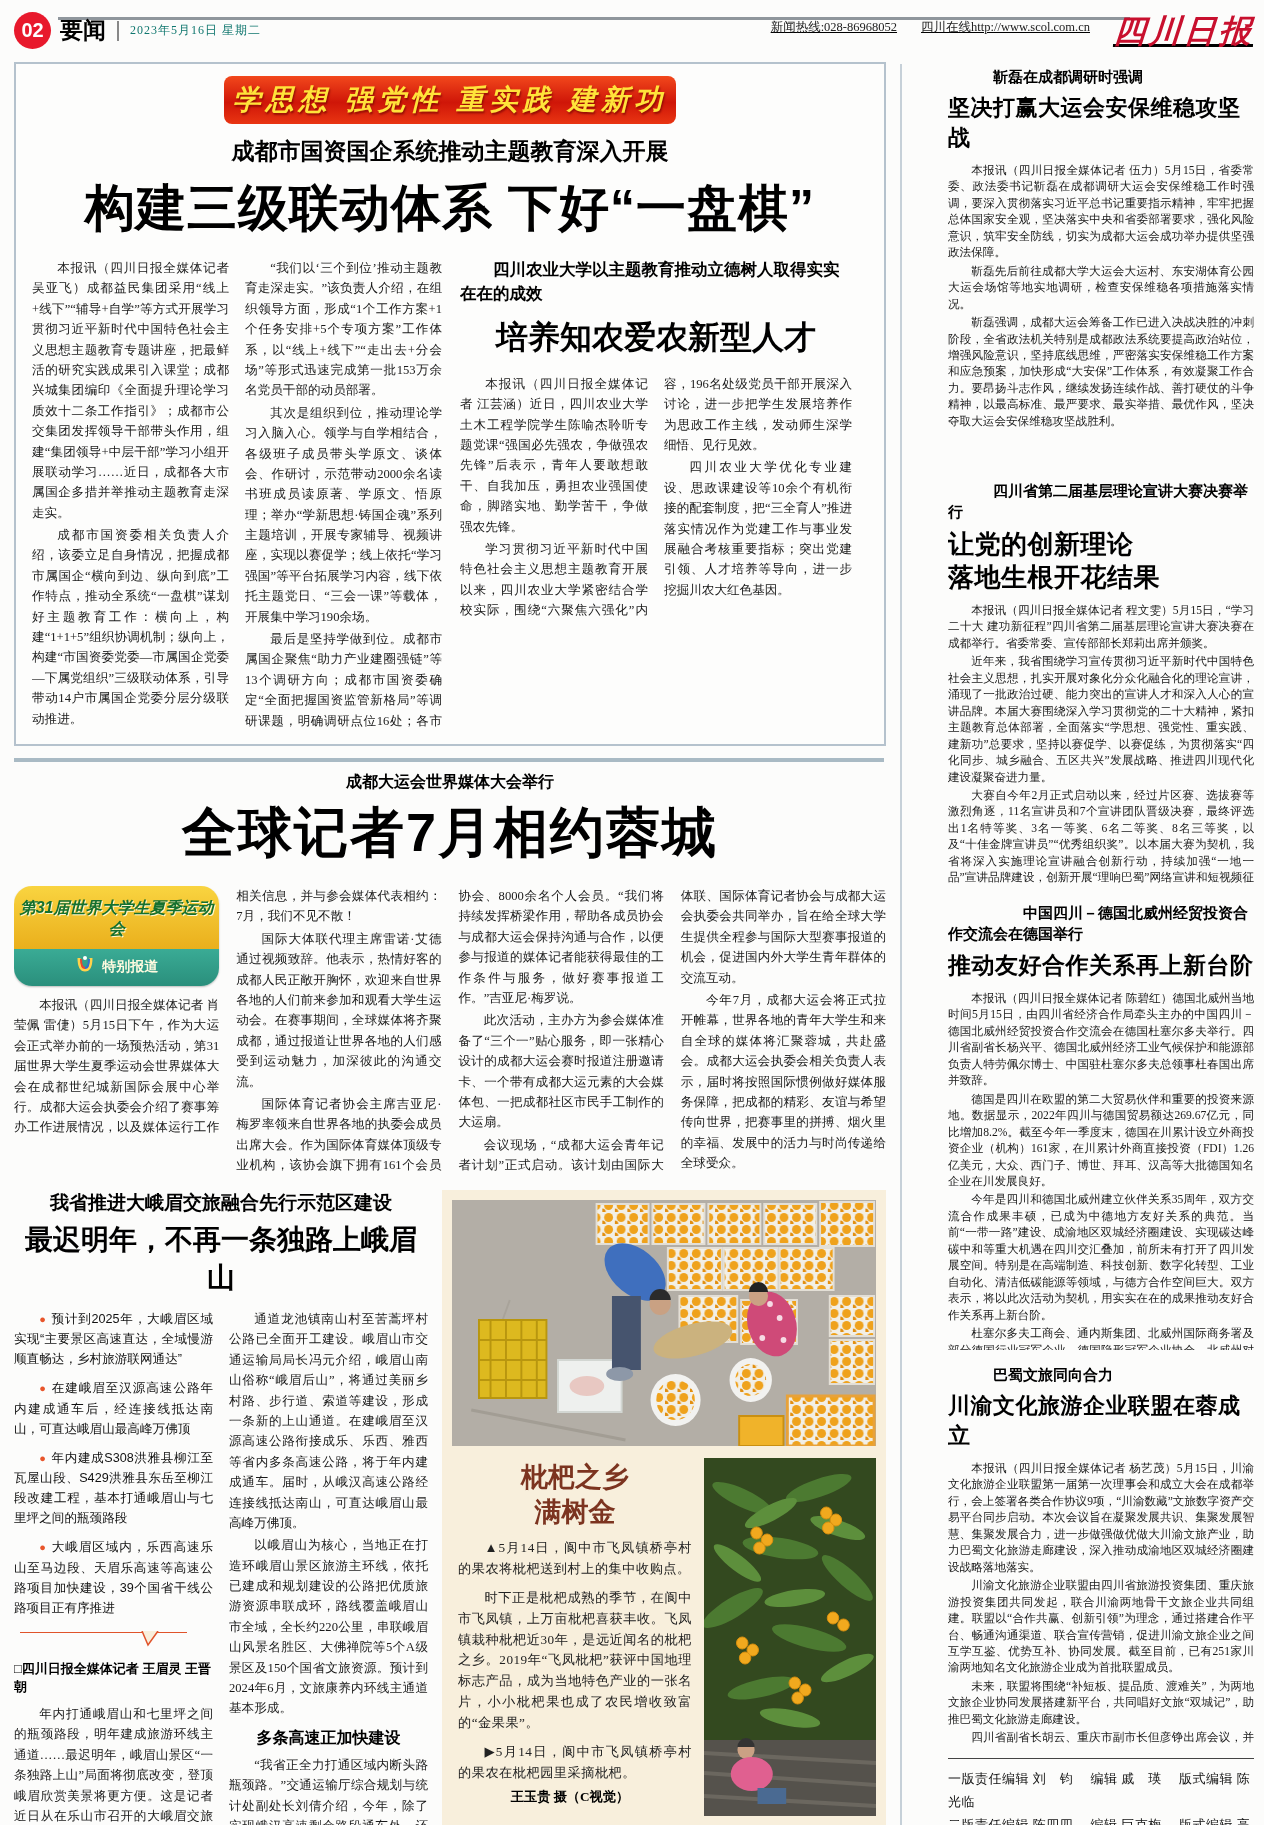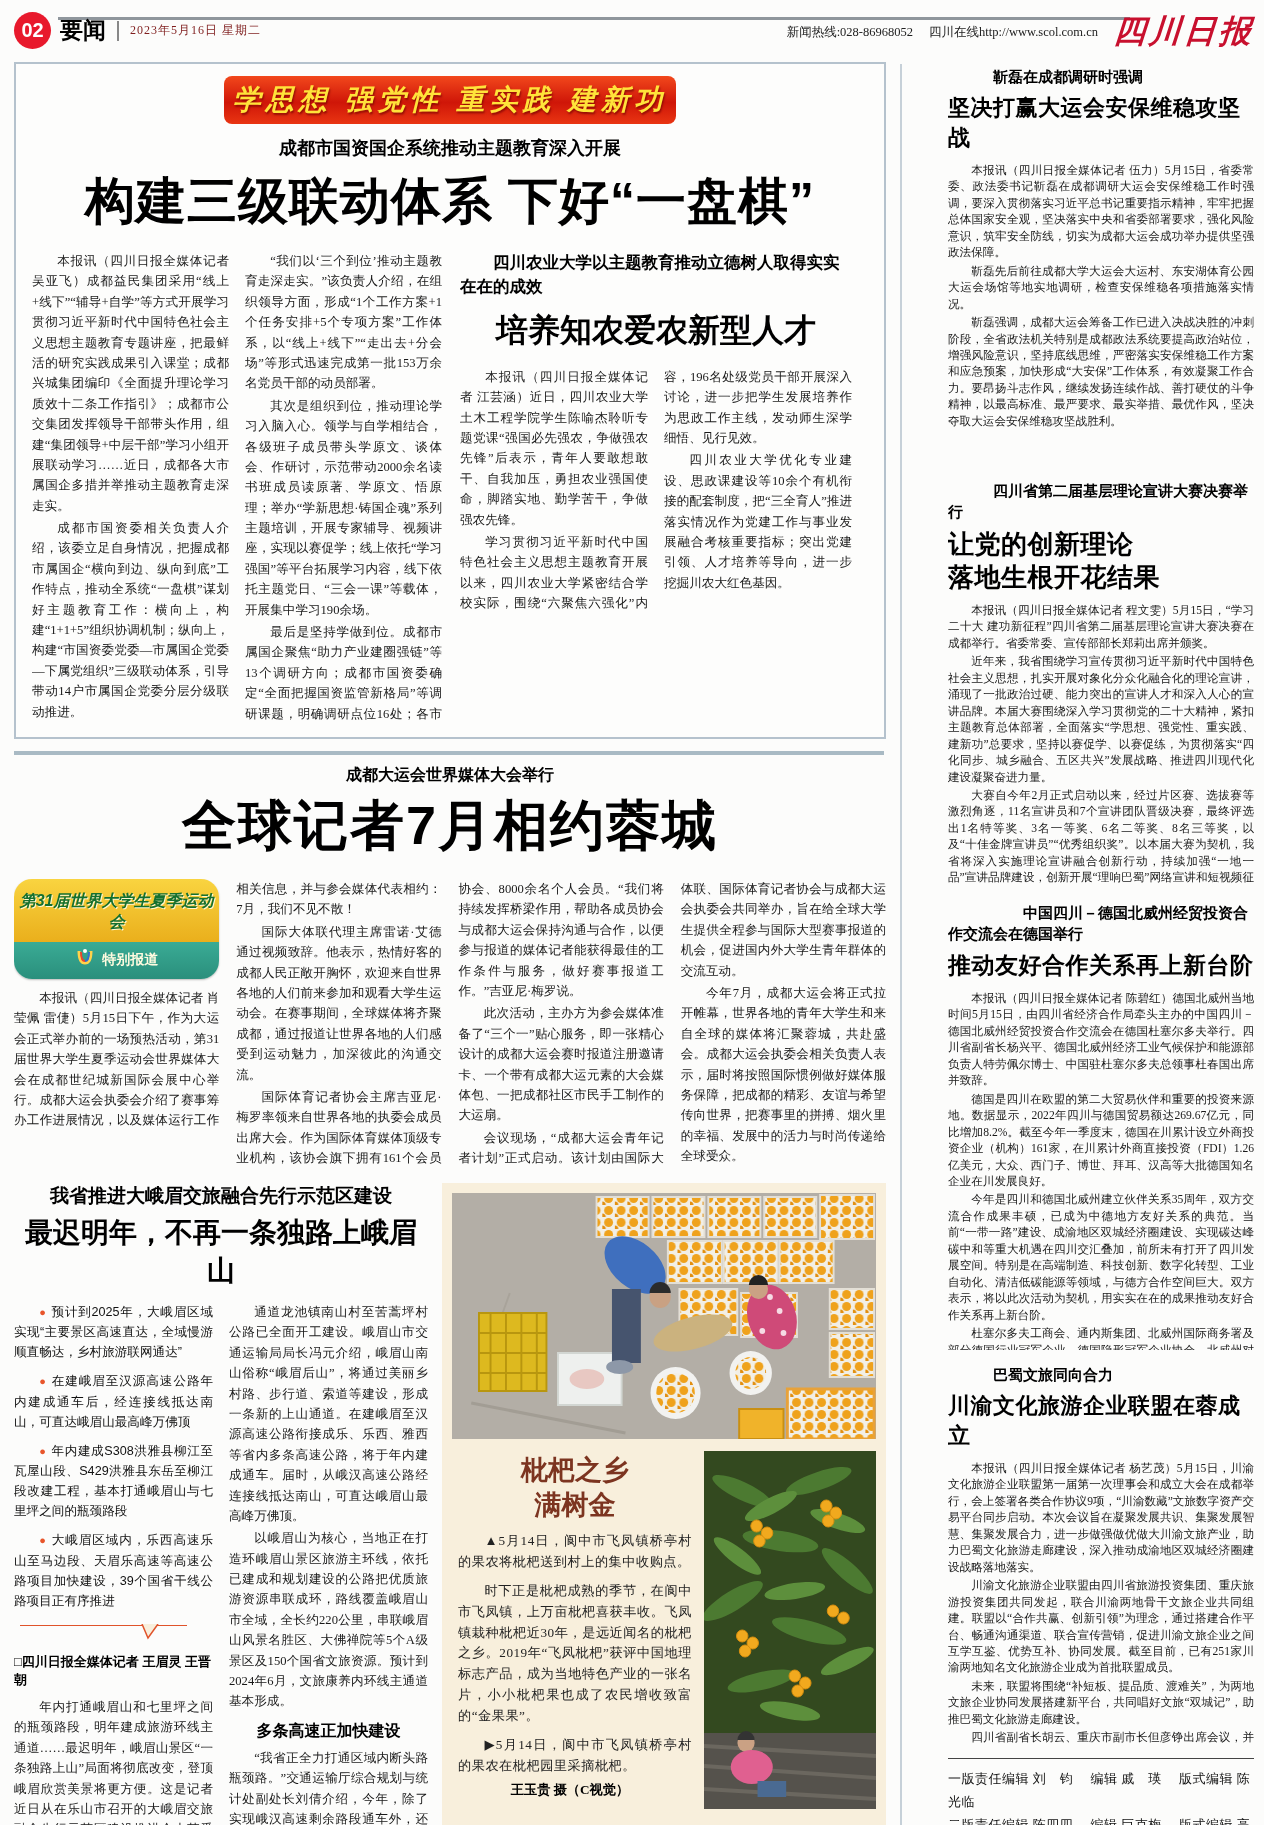--- a/index.html
+++ b/index.html
@@ -8,43 +8,43 @@
 
   
   .hdr { height:58px; position:relative; padding:0 10px 0 14px; }
   .hdr-line { position:absolute; top:17px; left:58px; right:134px; height:3px; background:#8f969c; }
   .hdr-row { display:flex; align-items:center; padding-top:12px; position:relative; }
   .pg-badge { width:37px; height:37px; border-radius:50%; background:#e8192c; color:#fff;
               font:bold 20px "Liberation Sans","DejaVu Sans",sans-serif;
               display:flex; align-items:center; justify-content:center; margin-right:9px; }
   .sec-name { font-size:23px; font-weight:bold; font-family:"Liberation Sans","DejaVu Sans",sans-serif; }
   .hdr-bar { width:2px; height:20px; background:#888; margin:0 11px; }
-  .hdr-date { font-size:12px; color:#7f1d1d; letter-spacing:1px; }
-  .hdr-right { margin-left:auto; display:flex; align-items:center; gap:16px; }
+  .hdr-date { font-size:12px; color:#0f766e; letter-spacing:1px; }
+  .hdr-right { margin-left:auto; display:flex; gap:24px;text-decoration:underline; }
   .hdr-meta { font-size:12.5px; color:#222; padding-top:4px; }
   .masthead { color:#c8102e; font-size:32px; font-weight:bold; font-style:italic;
               letter-spacing:3px; line-height:1; transform:skewX(-4deg); }
 
   
   .body-wrap { display:flex; padding:4px 0 0 14px; }
   .main-area { width:872px; }
   .v-rule { width:2px; background:#c6d0d8; margin:2px 0 0 14px; }
   .right-area { width:306px; margin-left:46px; padding-top:4px; }
 
   .bt { font-size:12.6px; line-height:1.62; text-align:justify; color:#191919; text-indent:2em; }
   .sans { font-family:"Liberation Sans","DejaVu Sans",sans-serif; }
 
   
   .lead-box { border:2px solid #b5c2cd; padding:10px 16px 8px; background:#fdfdfc; }
   .theme-banner { width:452px; height:48px; margin:2px auto 12px;
       background:linear-gradient(180deg,#f2481c 0%,#cf1608 55%,#e93512 100%);
       display:flex; align-items:center; justify-content:center;
       color:#ffe33a; font-size:28px; font-weight:bold; font-style:italic; letter-spacing:5px;
       text-shadow:1px 2px 2px rgba(110,0,0,.65); border-radius:8px; }
-  .lead-kicker { text-align:center; font-size:18px; font-weight:bold; margin:4px 0 8px; }
+  .lead-kicker { text-align:center; font-size:23px; font-weight:bold; margin:4px 0 8px; }
   .lead-headline { text-align:center; font-size:50px; font-weight:900; margin:0 0 16px; letter-spacing:1px; }
   .lead-body { display:flex; gap:18px; }
   .lead-cols { width:410px; height:478px; column-count:2; column-gap:16px; overflow:hidden; }
   .lead-cols p, .sub-cols p, .media-cols p { margin-bottom:2px; }
   .sub-article { width:392px; height:478px; overflow:hidden; }
   .sub-kicker { font-size:16.5px; font-weight:bold; line-height:1.45; text-indent:2em; }
   .sub-headline { text-align:center; font-size:32px; font-weight:900; margin:10px 0 14px; }
   .sub-cols { column-count:2; column-gap:16px; height:368px; overflow:hidden; }
 
   .sec-rule { height:4px; background:#a9bac4; margin:12px 2px 10px 0; }

